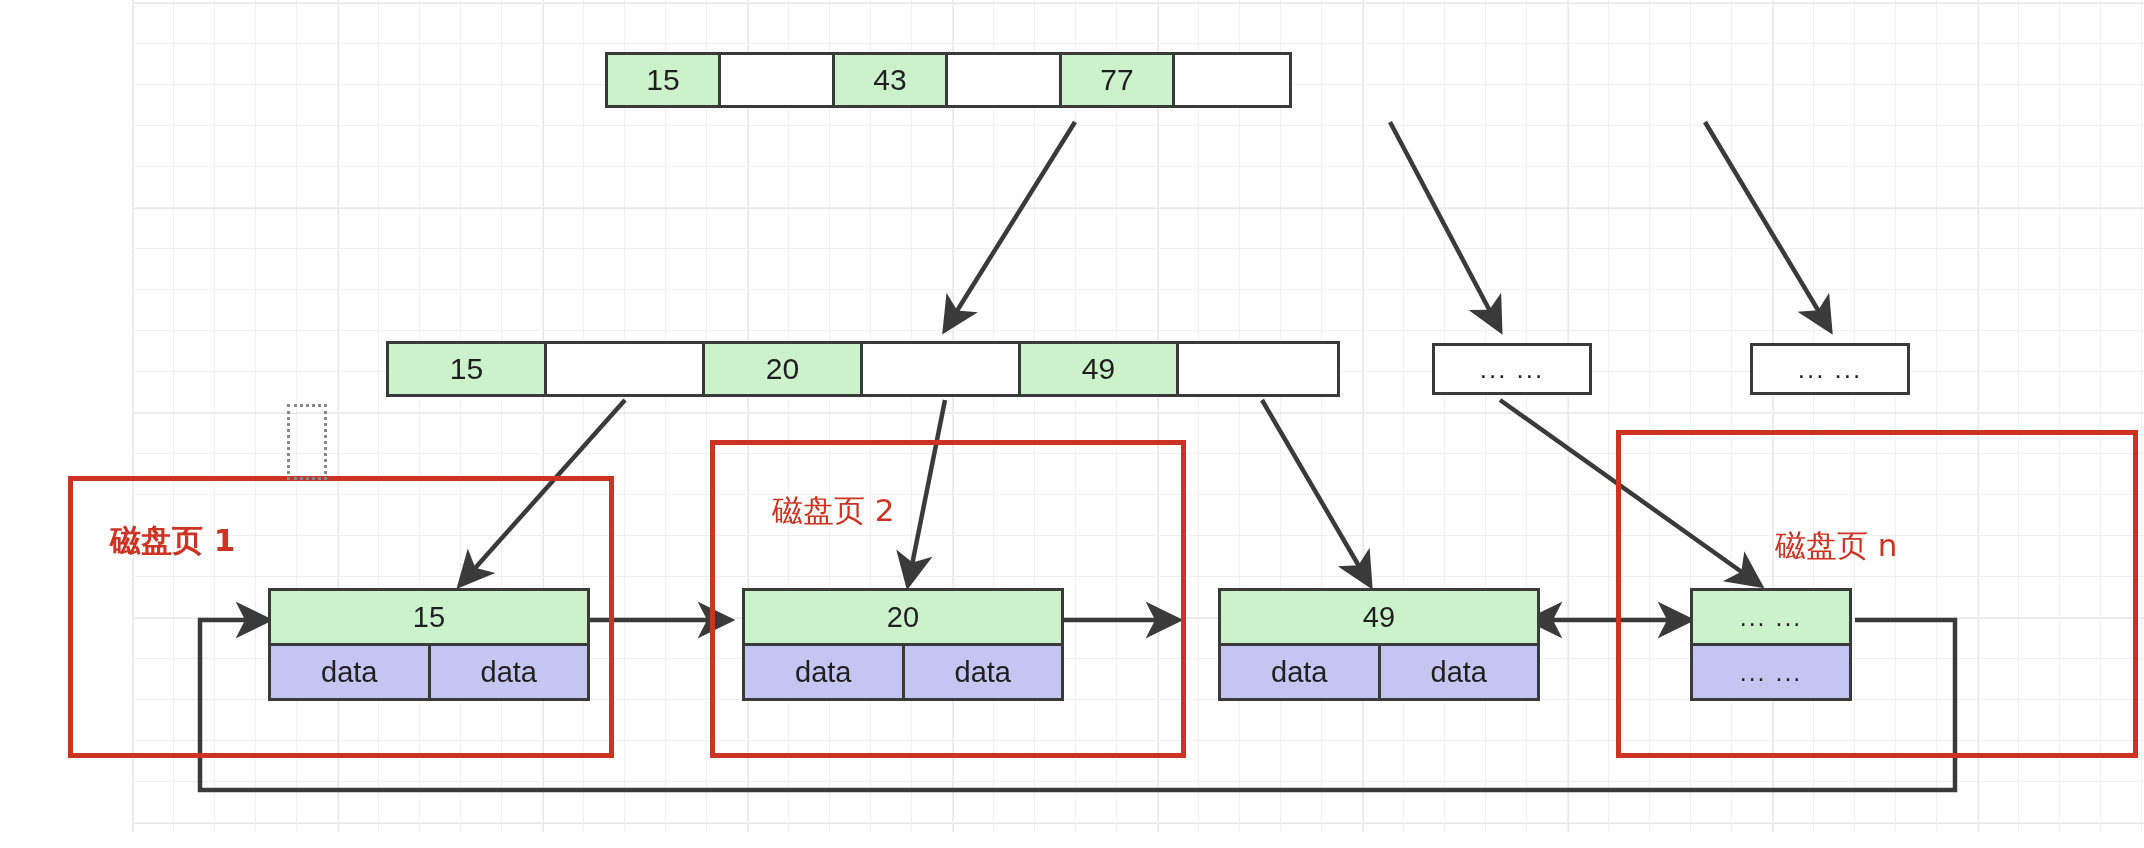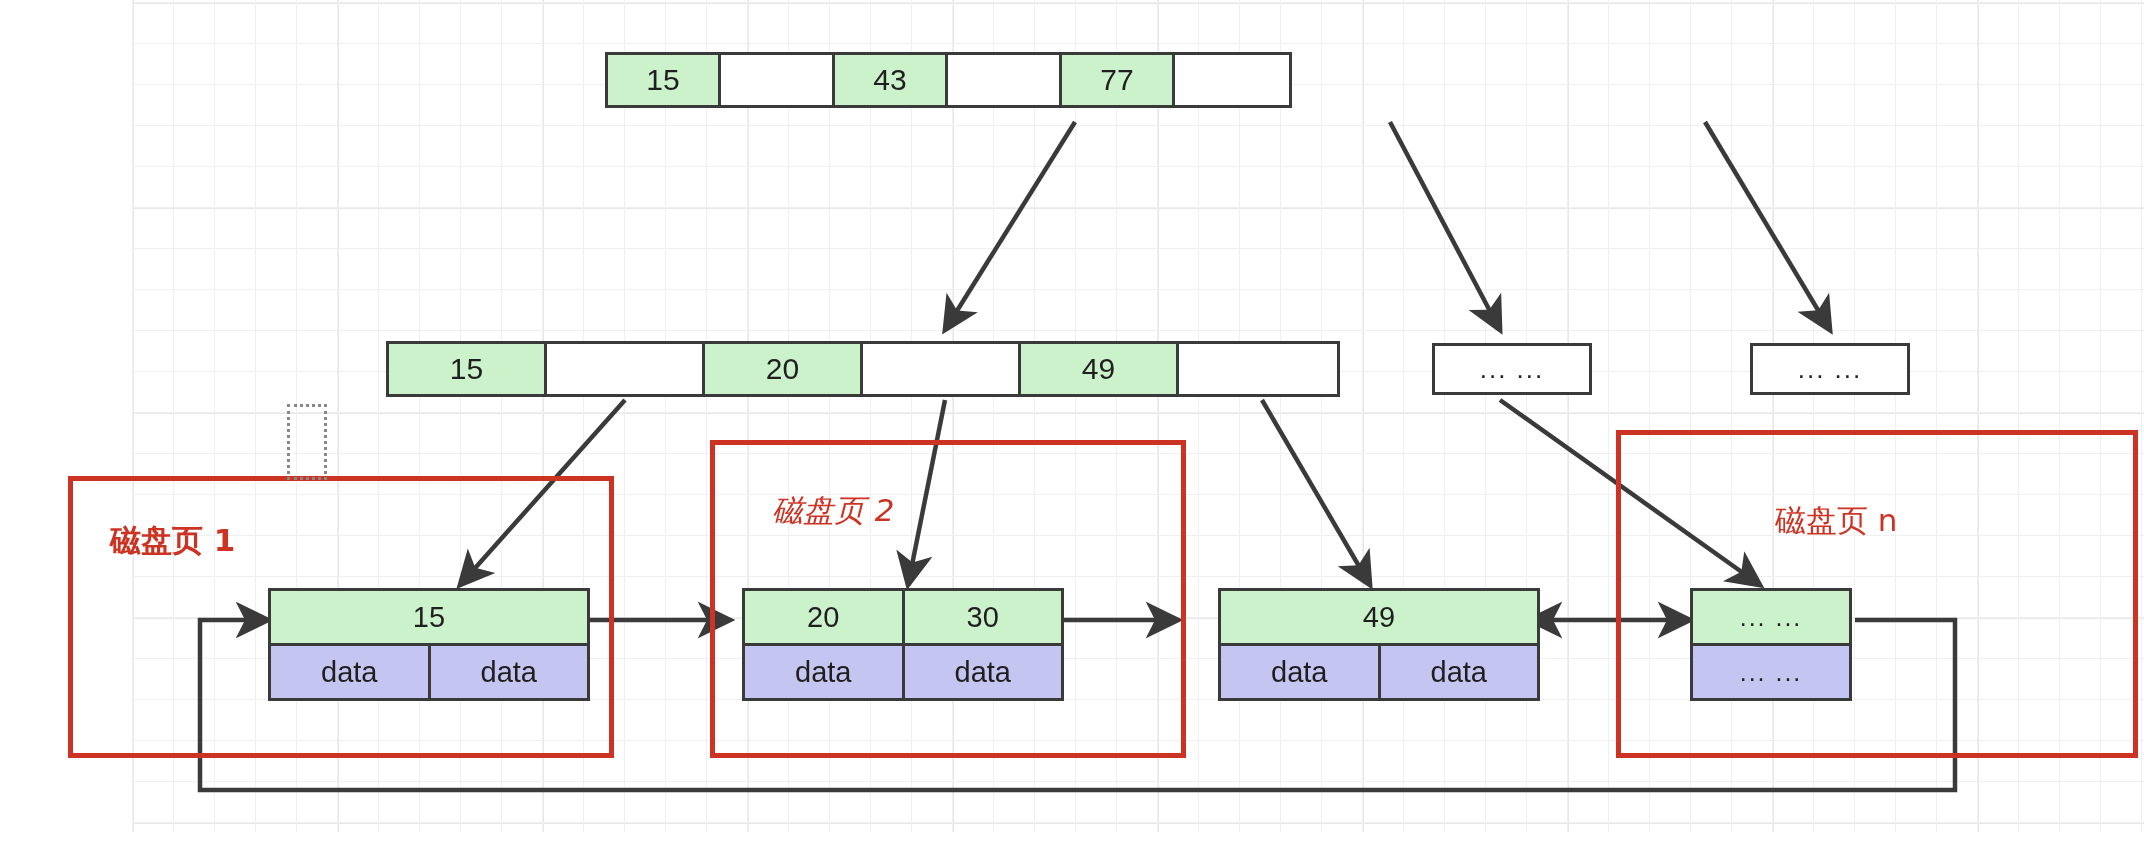--- a/index.html
+++ b/index.html
@@ -181,22 +181,22 @@
     <line x1="1610" y1="620" x2="1690" y2="620" stroke="#3a3a3a" stroke-width="4.5" marker-end="url(#ah)"></line>
 
     <path d="M 1855 620 L 1955 620 L 1955 790 L 200 790 L 200 620 L 268 620" fill="none" stroke="#3a3a3a" stroke-width="4.5" marker-end="url(#ah)"></path>
   </svg>
 
   <div class="page-box" style="left:68px; top:476px; width:546px; height:282px;"></div>
   <div class="page-box" style="left:710px; top:440px; width:476px; height:318px;"></div>
   <div class="page-box" style="left:1616px; top:430px; width:522px; height:328px;"></div>
 
   <div class="page-label" style="left:110px; top:520px;font-weight:bold;">磁盘页 1</div>
-  <div class="page-label" style="left:772px; top:490px;font-style:italic;">磁盘页 2</div>
-  <div class="page-label" style="left:1775px; top:500px;">磁盘页 n</div>
+  <div class="page-label" style="left:772px; top:490px;">磁盘页 2</div>
+  <div class="page-label" style="left:1775px; top:525px;">磁盘页 n</div>
 
   <div class="dotted-artifact" style="left:287px; top:404px; width:40px; height:76px;"></div>
 
   <div class="node inode" style="left:605px; top:52px; width:687px;">
     <div class="cell key" style="width:114px;">15</div>
     <div class="cell empty" style="width:115px;"></div>
     <div class="cell key" style="width:114px;">43</div>
     <div class="cell empty" style="width:115px;"></div>
     <div class="cell key" style="width:114px;">77</div>
     <div class="cell empty" style="width:115px;"></div>
@@ -220,21 +220,20 @@
     </div>
     <div class="leaf-row datas">
       <div class="leaf-cell">data</div>
       <div class="leaf-cell">data</div>
     </div>
   </div>
 
   <div class="leaf" style="left:742px; top:588px; width:322px; height:113px;">
     <div class="leaf-row keys">
       <div class="leaf-cell">20</div>
-      <div class="leaf-cell">30</div>
     </div>
     <div class="leaf-row datas">
       <div class="leaf-cell">data</div>
       <div class="leaf-cell">data</div>
     </div>
   </div>
 
   <div class="leaf" style="left:1218px; top:588px; width:322px; height:113px;">
     <div class="leaf-row keys">
       <div class="leaf-cell">49</div>

